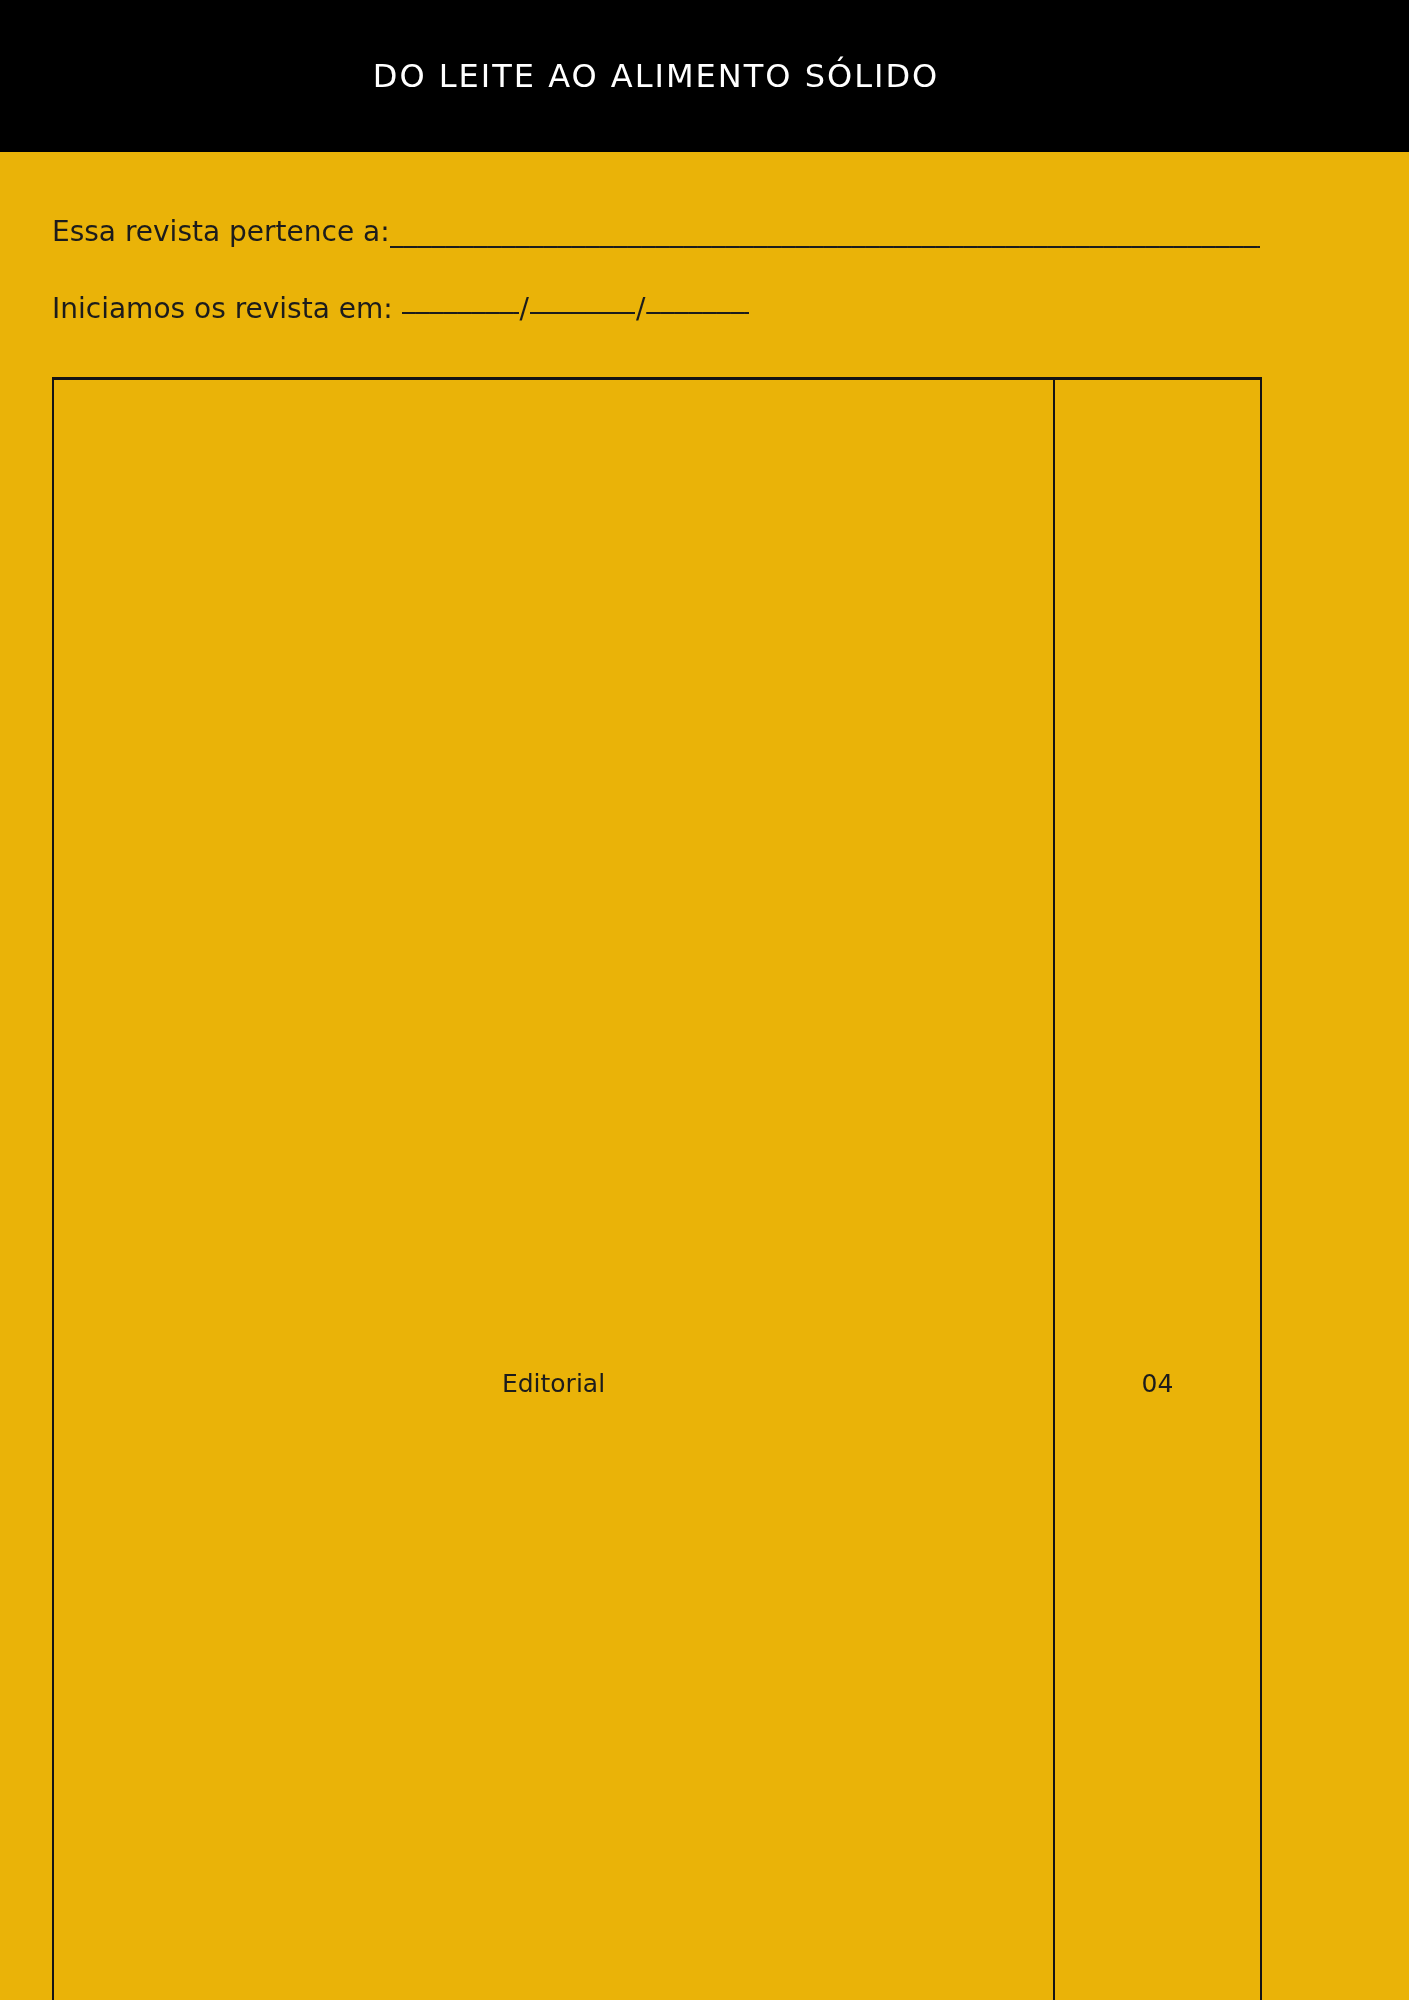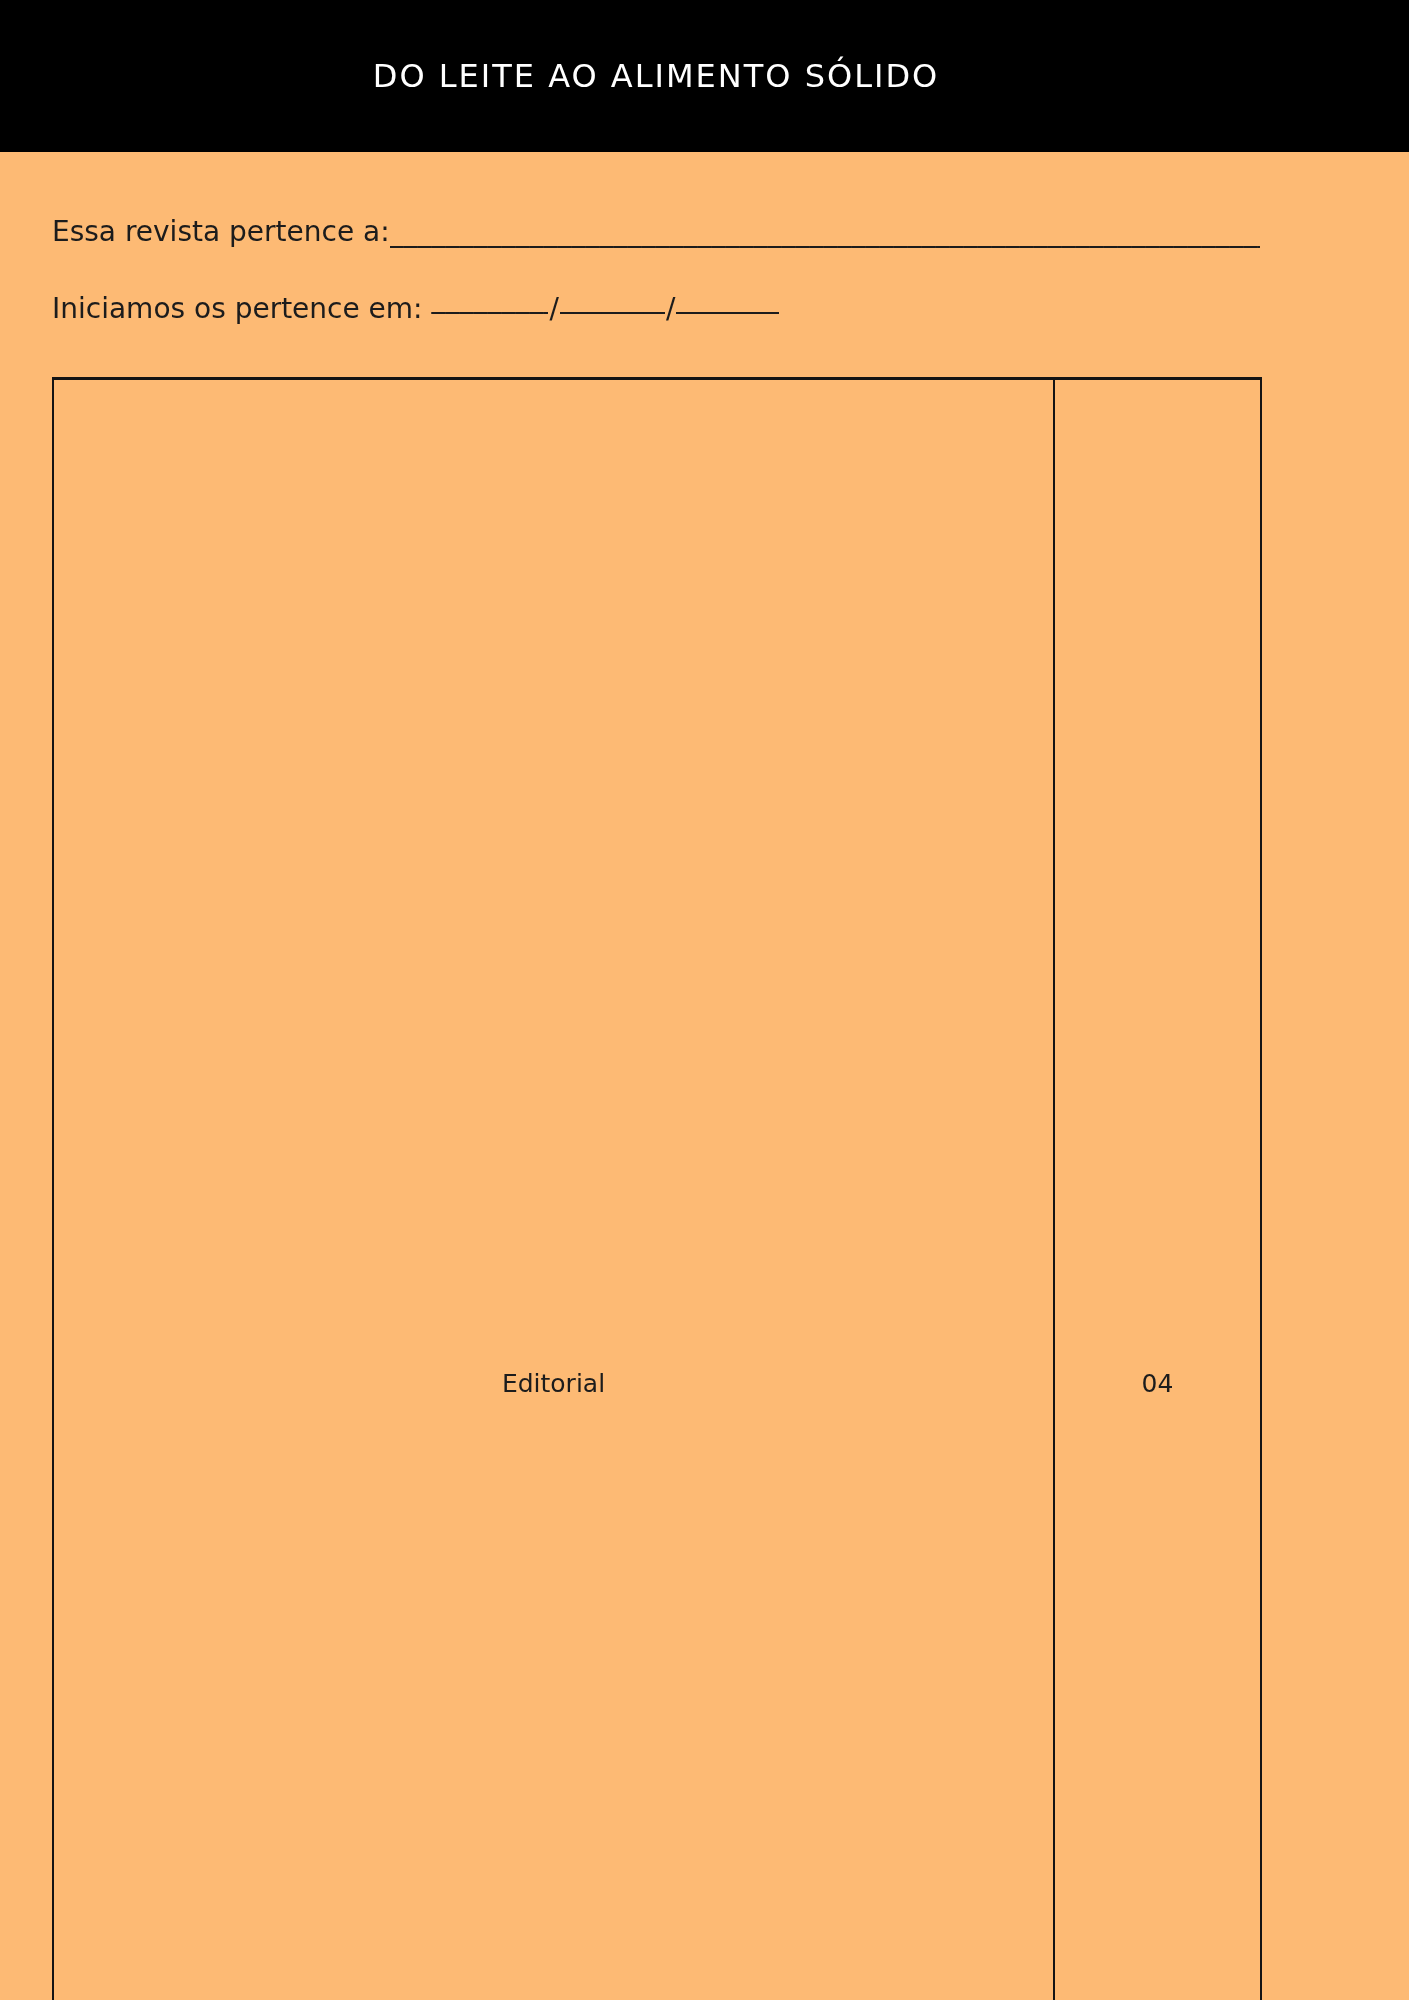--- a/index.html
+++ b/index.html
@@ -1,20 +1,20 @@
 <!DOCTYPE html>
 <html lang="pt"><head>
 <meta charset="utf-8">
 <style>
   html, body { margin: 0; padding: 0; background: #ffffff; }
   .page {
     position: relative;
     width: 1409px;
     height: 2000px;
-    background: #fdba74;
+    background: #eab308;
     overflow: hidden;
     font-family: "DejaVu Sans", "Liberation Sans", sans-serif;
     color: #1c1c1c;
   }
   
   .topbar {
     height: 152px;
     background: #000000;
     display: flex;
     align-items: center;
@@ -89,21 +89,21 @@
       <h1>DO LEITE AO ALIMENTO SÓLIDO</h1>
     </div>
   </header>
 
   <section class="fields content">
     <div class="field-line first">
       <span class="label">Essa revista pertence a:</span>
         <span class="blank blank-long">______________________________________________________________________</span>
     </div>
     <div class="field-line">
-      <span class="label">Iniciamos os pertence em: </span><span class="blank blank-date-1">__________</span><span class="slash">/</span><span class="blank blank-date-2">__________</span><span class="slash">/</span><span class="blank blank-date-3">__________</span>
+      <span class="label">Iniciamos os revista em: </span><span class="blank blank-date-1">__________</span><span class="slash">/</span><span class="blank blank-date-2">__________</span><span class="slash">/</span><span class="blank blank-date-3">__________</span>
     </div>
   </section>
 
   <table class="toc">
     <colgroup>
         <col class="c-lesson">
         <col class="c-title">
         <col class="c-page">
       </colgroup>
     <tbody>

